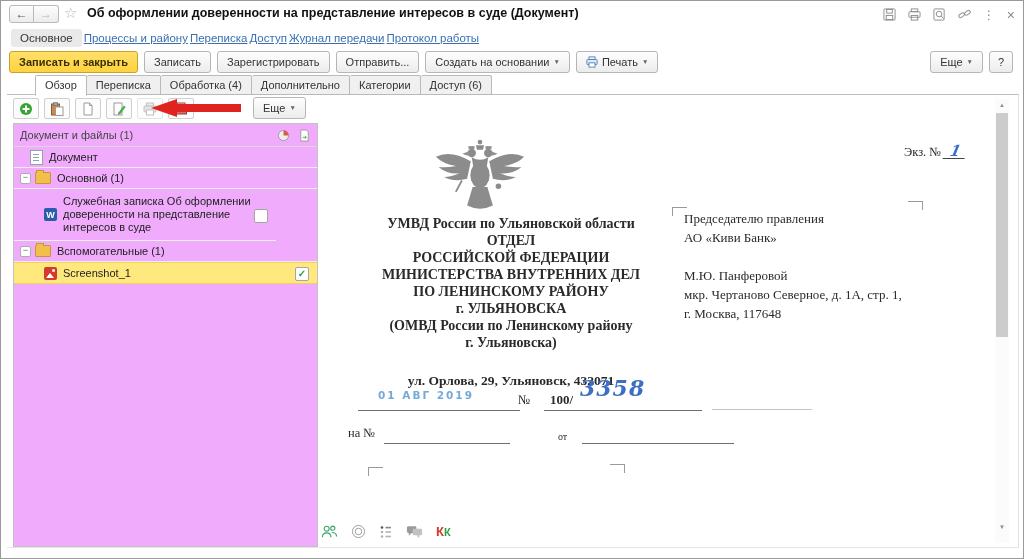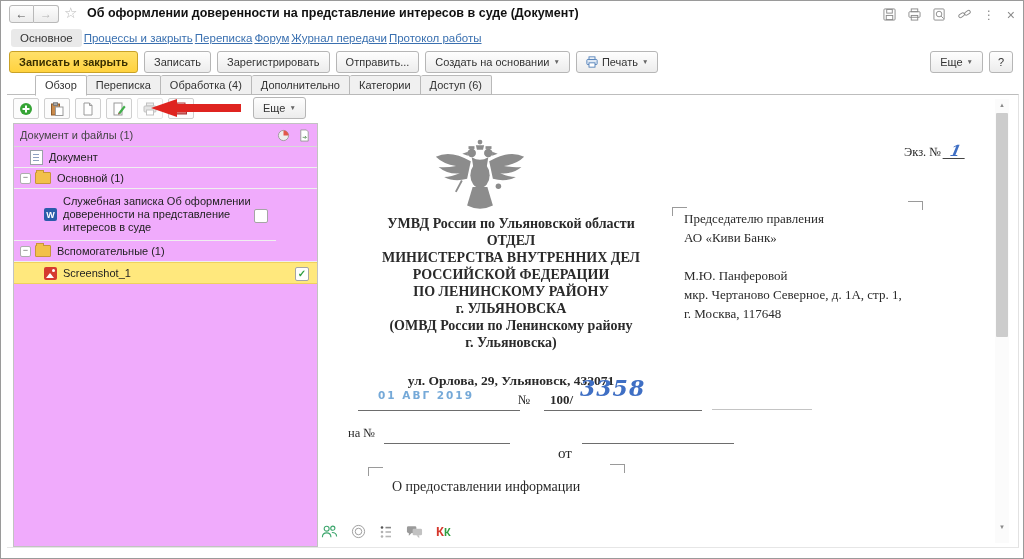--- a/index.html
+++ b/index.html
@@ -101,21 +101,21 @@
   .cm-tl{border-top:1px solid #9a9a9a;border-left:1px solid #9a9a9a;}
   .cm-tr{border-top:1px solid #9a9a9a;border-right:1px solid #9a9a9a;}
   .stamp{left:58px;top:294px;font-family:"DejaVu Sans",sans-serif;font-size:10.5px;font-weight:bold;
     color:#75a9d8;letter-spacing:2px;white-space:nowrap;}
   .uline{border-bottom:1px solid #6d6d6d;height:1px;}
   .ul-faint{border-bottom:1px solid #c4c4c4;}
   .numlbl{left:198px;top:297px;font-size:13px;}
   .numpre{left:230px;top:297px;font-size:13px;font-weight:bold;}
   .numhand{left:260px;top:280px;font-size:22px;letter-spacing:1px;}
   .reflbl{left:28px;top:331px;font-size:12.5px;}
-  .fromlbl{left:238px;top:350px;font-size:15px;}
+  .fromlbl{left:238px;top:336px;font-size:10px;}
   .subject{left:72px;top:384px;font-size:14px;}
 
   
   .vscroll{left:994px;top:98px;width:14px;height:444px;background:#fbfbfb;z-index:3;}
   .varrow{width:14px;height:12px;text-align:center;font-size:6px;color:#8a8a8a;line-height:12px;cursor:pointer;}
   .vthumb{position:absolute;left:1px;top:14px;width:12px;height:224px;background:#cccccc;border-radius:1px;cursor:pointer;}
   .varrow.down{position:absolute;bottom:10px;left:0;}
 
   
   .footicons{left:320px;top:523px;display:flex;align-items:center;gap:13px;z-index:4;}
@@ -161,23 +161,23 @@
           <rect x="0.8" y="6" width="6.5" height="3.5" rx="1.7" transform="rotate(-35 4 8)"></rect>
           <rect x="6.8" y="3.5" width="6.5" height="3.5" rx="1.7" transform="rotate(-35 10 5)"></rect>
         </svg>
     </span>
     <span class="dots">⋮</span>
     <span class="close">×</span>
   </div>
 
   <div class="navrow abs">
     <span class="navpill">Основное</span>
-    <span class="navlink">Процессы и закрыть</span>
+    <span class="navlink">Процессы и району</span>
     <span class="navlink">Переписка</span>
-    <span class="navlink">Форум</span>
+    <span class="navlink">Доступ</span>
     <span class="navlink">Журнал передачи</span>
     <span class="navlink">Протокол работы</span>
   </div>
 
   <div class="cmdbar abs">
     <button class="btn btn-yellow">Записать и закрыть</button>
     <button class="btn">Записать</button>
     <button class="btn">Зарегистрировать</button>
     <button class="btn">Отправить...</button>
     <button class="btn">
@@ -328,22 +328,22 @@
     </svg>
 
     <div class="ekz abs">
       <span>Экз. №</span>
       <span class="hand num">1</span>
     </div>
 
     <div class="letterhead abs">
       <div>УМВД России по Ульяновской области</div>
       <div>ОТДЕЛ</div>
+      <div>РОССИЙСКОЙ ФЕДЕРАЦИИ</div>
       <div>МИНИСТЕРСТВА ВНУТРЕННИХ ДЕЛ</div>
-      <div>РОССИЙСКОЙ ФЕДЕРАЦИИ</div>
       <div>ПО ЛЕНИНСКОМУ РАЙОНУ</div>
       <div>г. УЛЬЯНОВСКА</div>
       <div>(ОМВД России по Ленинскому району</div>
       <div>г. Ульяновска)</div>
     </div>
 
     <div class="addrline abs">ул. Орлова, 29, Ульяновск, 432071</div>
 
     <div class="cmark cm-tl abs" style="left:352px;top:112px;"></div>
     <div class="cmark cm-tr abs" style="left:588px;top:106px;"></div>
@@ -364,21 +364,20 @@
     <div class="uline abs" style="left:224px;top:314px;width:158px;"></div>
     <div class="uline ul-faint abs" style="left:392px;top:313px;width:100px;"></div>
 
     <div class="reflbl abs">на №</div>
     <div class="uline abs" style="left:64px;top:347px;width:126px;"></div>
     <div class="fromlbl abs">от</div>
     <div class="uline abs" style="left:262px;top:347px;width:152px;"></div>
 
     <div class="cmark cm-tl abs" style="left:48px;top:372px;"></div>
     <div class="cmark cm-tr abs" style="left:290px;top:369px;"></div>
-    <div class="subject abs">О предоставлении информации</div>
   </div>
 
   <div class="vscroll abs">
     <div class="varrow">▲</div>
     <div class="vthumb"></div>
     <div class="varrow down">▼</div>
   </div>
 
   <div class="footicons abs">
     <svg width="17" height="15" viewBox="0 0 18 15" fill="none" stroke="#3da66d" stroke-width="1.2">

